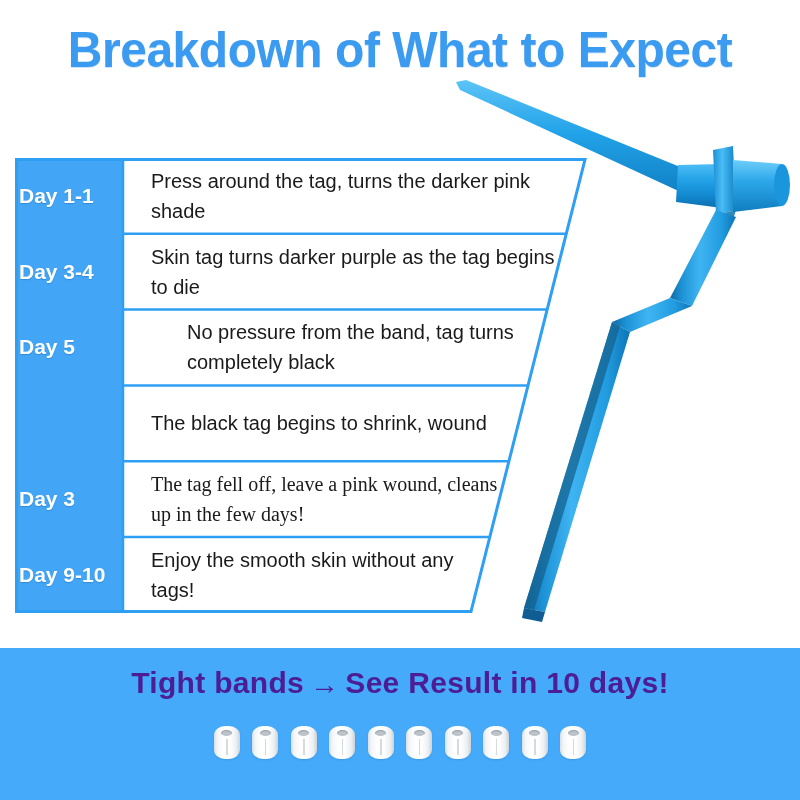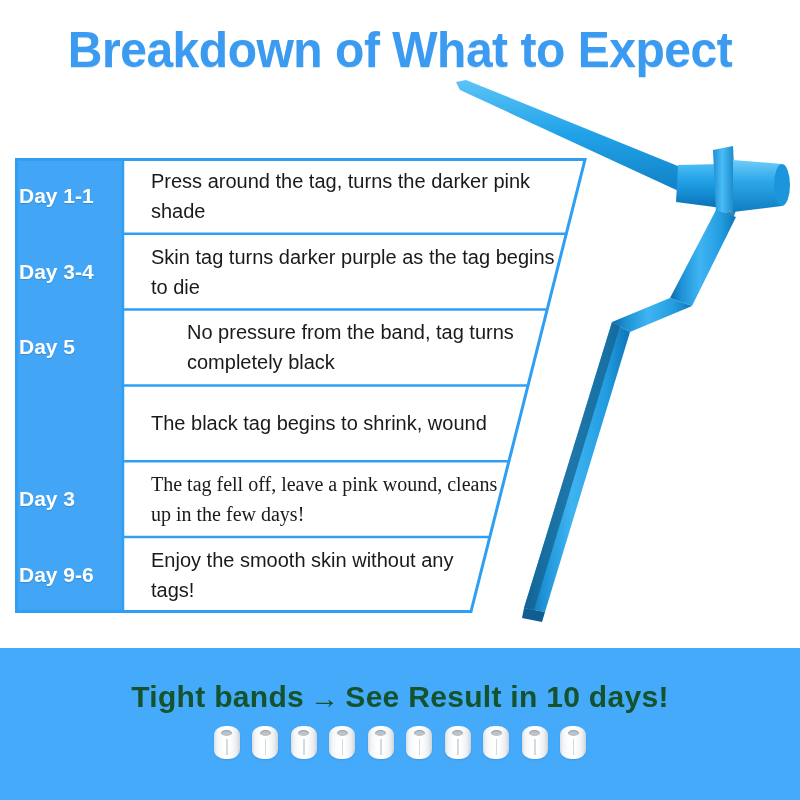--- a/index.html
+++ b/index.html
@@ -113,27 +113,27 @@
 
   
   #banner {
     position: absolute;
     left: 0; top: 648px;
     width: 800px; height: 152px;
     background: #46aafa;
   }
   #banner-text {
     position: absolute;
-    left: 0; top: 32px;
+    left: 0; top: 18px;
     width: 800px;
     text-align: center;
     font-family: "Liberation Sans Narrow", "Liberation Sans", sans-serif;
     font-weight: bold;
     font-size: 30px;
-    color: #14532d;
+    color: #4c1d95;
     white-space: nowrap;
     letter-spacing: 0.3px;
   }
   #banner-text .arrow {
     display: inline-block;
     padding: 0 6px;
     font-size: 29px;
     transform: translateY(1px);
   }
   #bands {
@@ -268,21 +268,21 @@
         <div class="daycell">
           <span class="daylabel">Day 3</span>
         </div>
         <div class="descwrap" style="width:391px;">
           <div class="desc" style="width:391px;font-family:Liberation Serif, serif;">The tag fell off, leave a pink wound, cleans up in the few days!</div>
         </div>
       </div>
 
       <div class="row" style="top:379px;">
         <div class="daycell">
-          <span class="daylabel">Day 9-6</span>
+          <span class="daylabel">Day 9-10</span>
         </div>
         <div class="descwrap" style="width:372px;">
           <div class="desc" style="width:372px;">Enjoy the smooth skin without any tags!</div>
         </div>
       </div>
 
     </div>
 
     <svg id="table-outline" viewBox="0 0 575 455">
 

